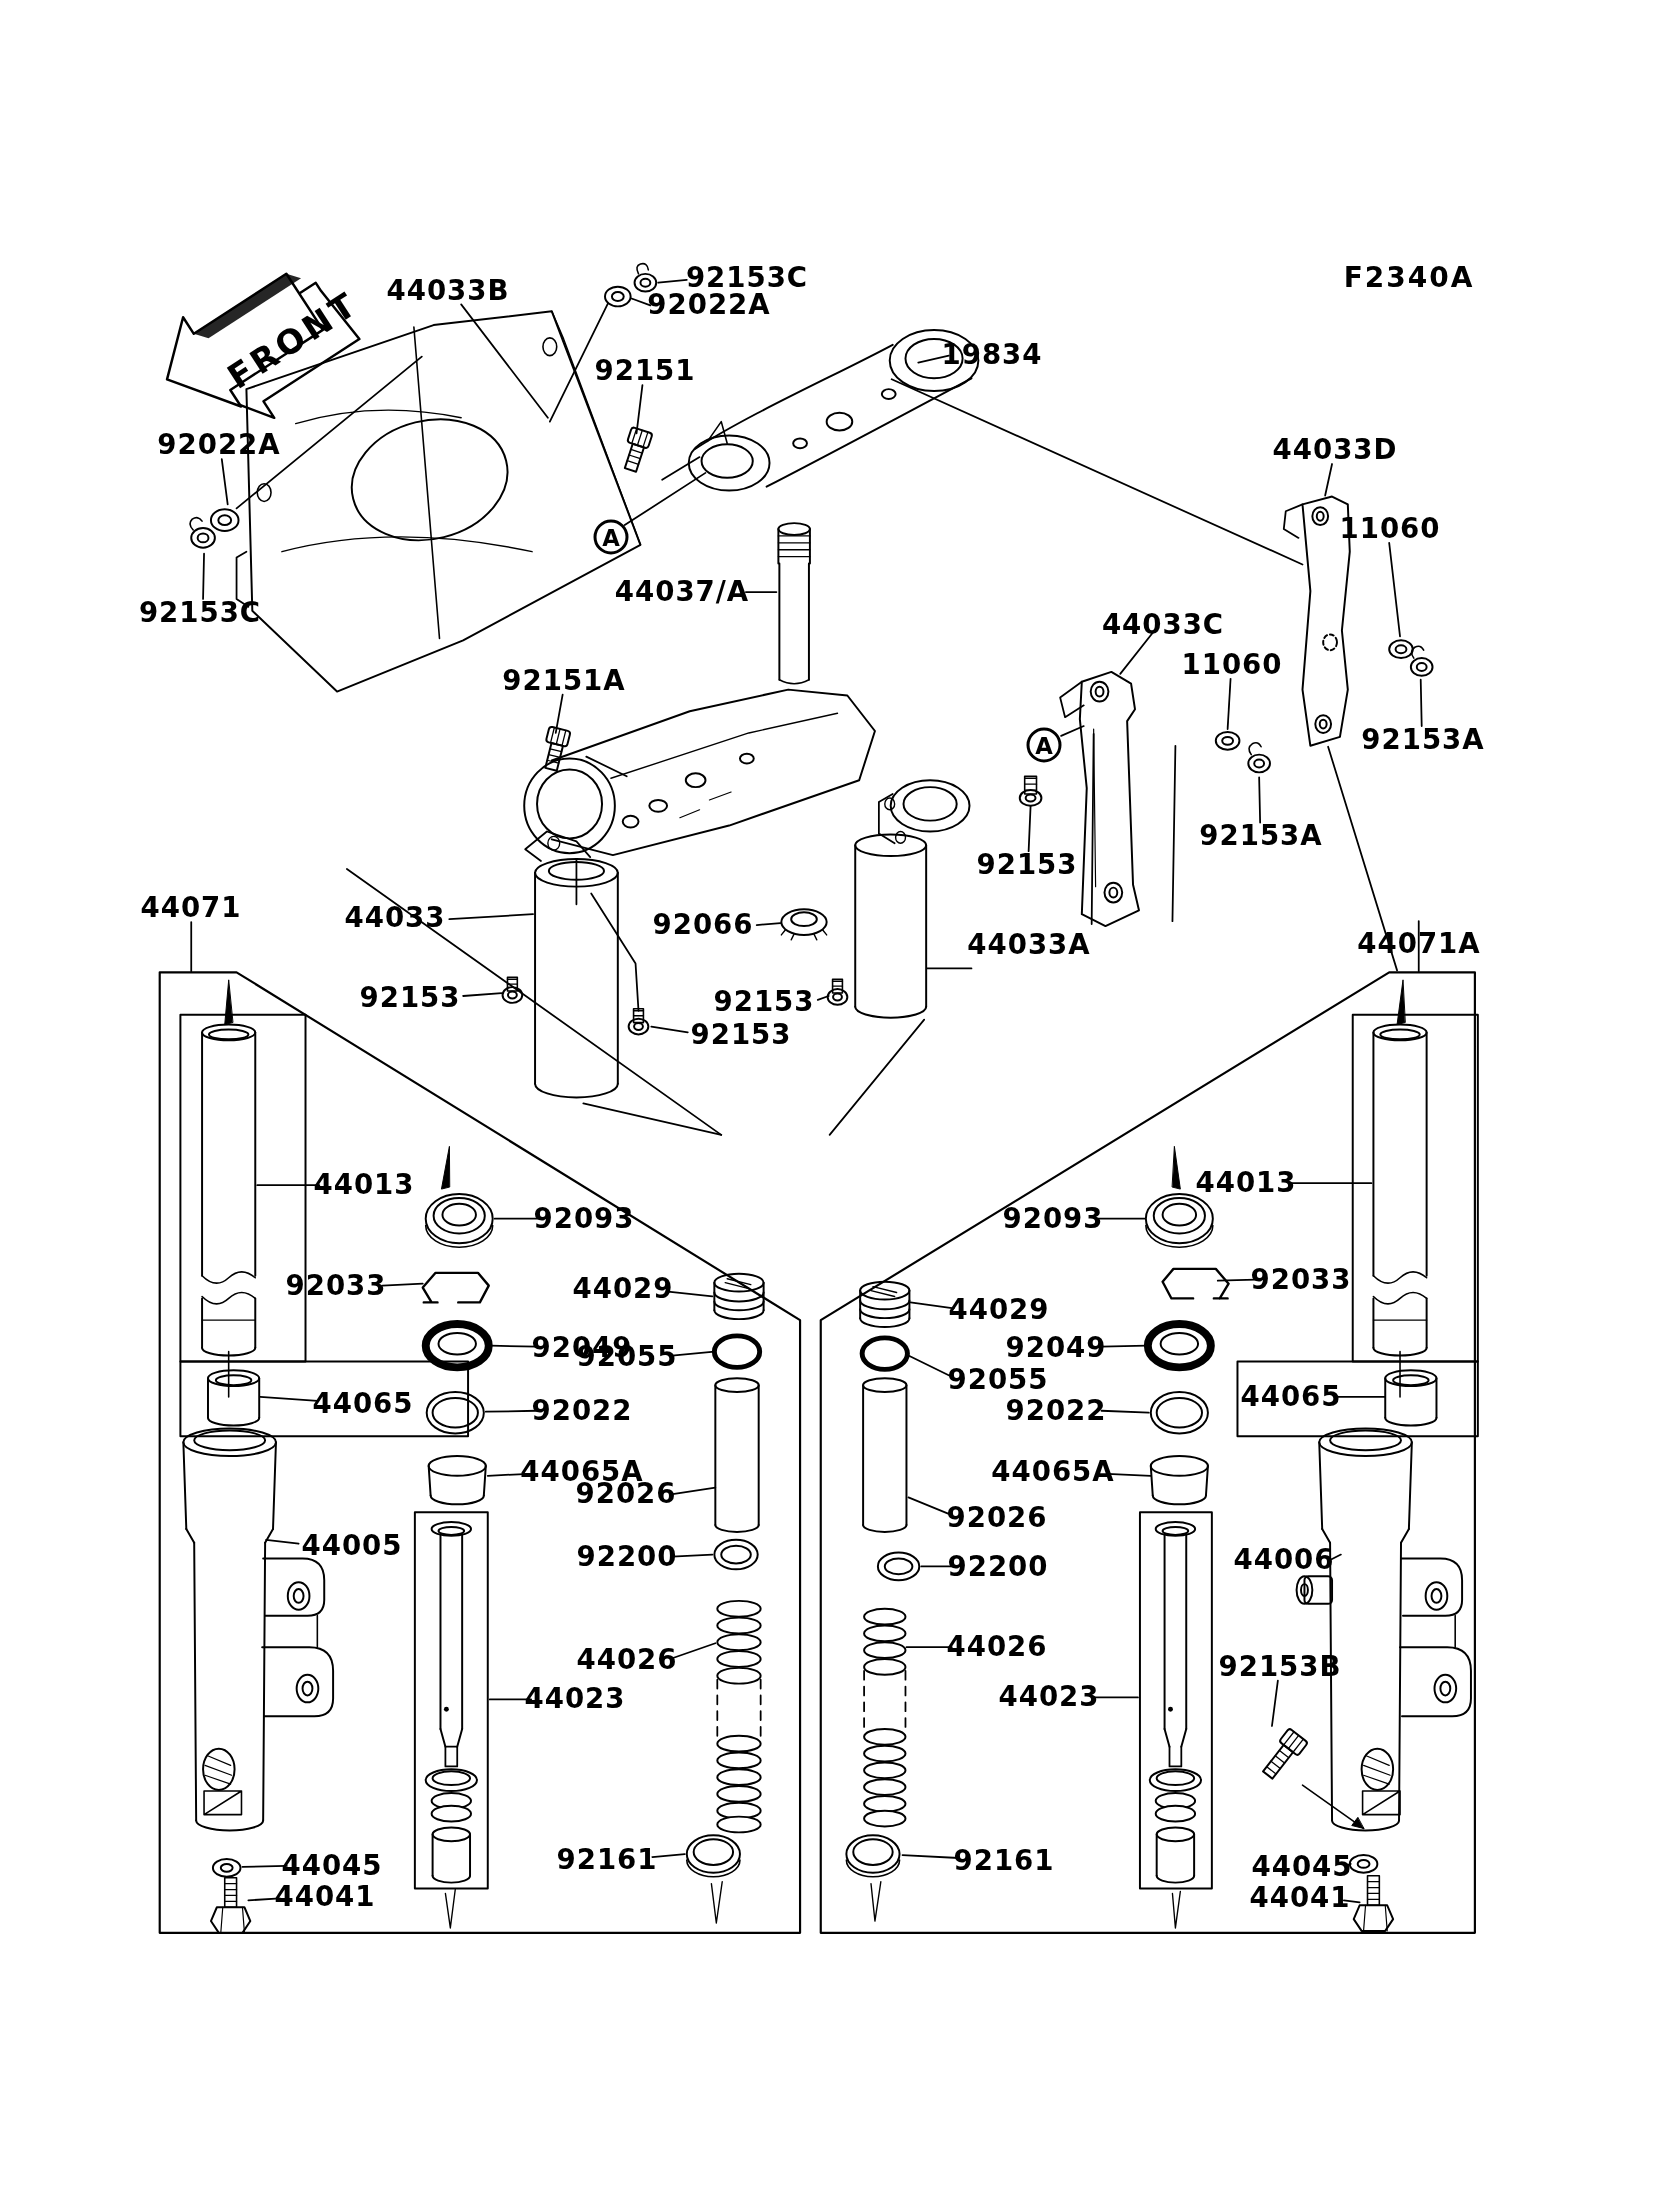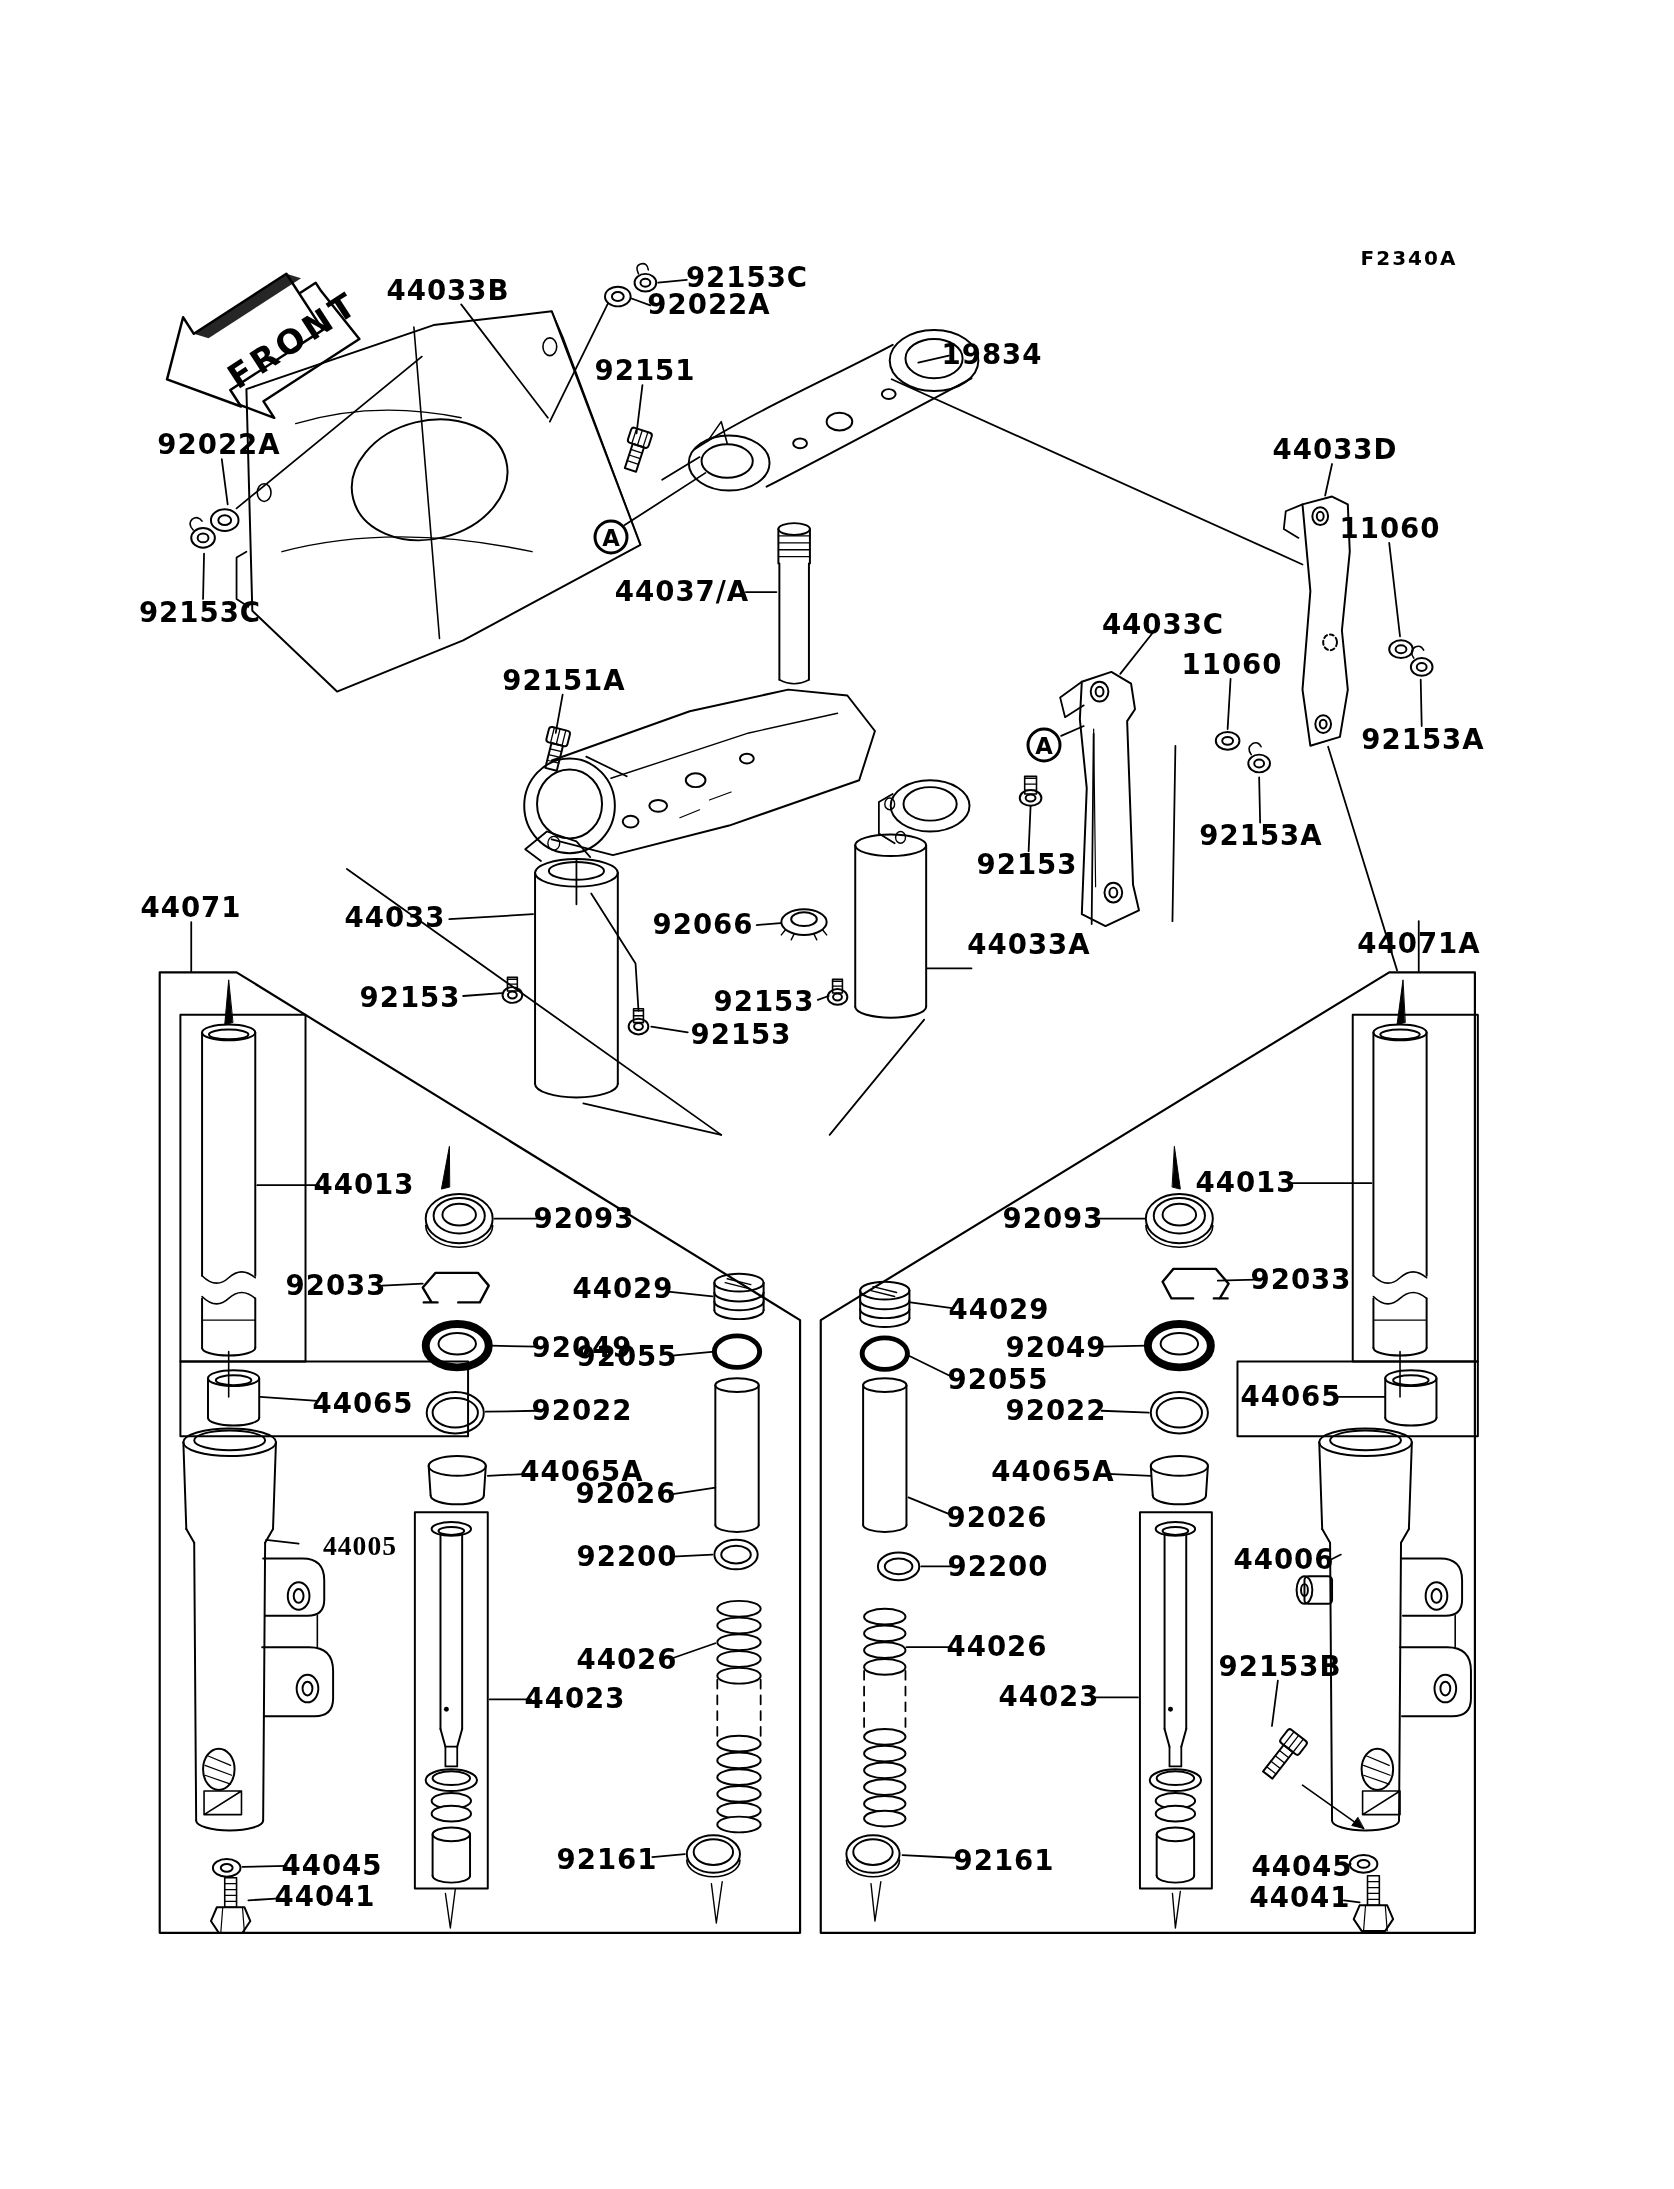--- a/index.html
+++ b/index.html
@@ -1,21 +1,21 @@
 <!DOCTYPE html>
 <html><head>
 <meta charset="utf-8">
 <style>
   html,body{margin:0;padding:0;background:#ffffff;}
   .canvas{position:relative;width:1675px;height:2190px;background:#fff;overflow:hidden;
           font-family:"DejaVu Sans","Liberation Sans",sans-serif;}
   .canvas svg.artwork{position:absolute;left:0;top:0;width:1675px;height:2190px;}
   .part-label{position:absolute;transform:translate(-50%,-50%);font-weight:bold;font-size:27.6px;
               color:#000;white-space:nowrap;letter-spacing:1px;line-height:1;}
-  .fig-code{font-size:20px;letter-spacing:2px;}
+  .fig-code{font-size:28px;letter-spacing:2px;margin-top:20px;}
   .marker-circle{position:absolute;width:35px;height:35px;border:3px solid #000;border-radius:50%;
                  display:flex;align-items:center;justify-content:center;font-size:22.7px;font-weight:bold;
                  transform:translate(-50%,-50%);background:#fff;box-sizing:border-box;}
   .label-layer{position:absolute;left:0;top:0;width:100%;height:100%;}
 </style>
 </head>
 <body>
 
 <div class="canvas">
 
@@ -540,21 +540,21 @@
       <div class="part-label" style="left: 582px; top: 1348px;">92049</div>
       <div class="part-label" style="left: 627px; top: 1357px;">92055</div>
       <div class="part-label" style="left: 363px; top: 1404px;">44065</div>
       <div class="part-label" style="left: 582px; top: 1411px;">92022</div>
       <div class="part-label" style="left: 582px; top: 1472px;">44065A</div>
       <div class="part-label" style="left: 626px; top: 1494px;">92026</div>
       <div class="part-label" style="left: 627px; top: 1557px;">92200</div>
       <div class="part-label" style="left: 627px; top: 1660px;">44026</div>
       <div class="part-label" style="left: 575px; top: 1699px;">44023</div>
       <div class="part-label" style="left: 607px; top: 1860px;">92161</div>
-      <div class="part-label" style="left: 360px; top: 1546px; font-family: Liberation Serif, serif;">44005</div>
+      <div class="part-label" style="left: 352px; top: 1546px;">44005</div>
       <div class="part-label" style="left: 332px; top: 1866px;">44045</div>
       <div class="part-label" style="left: 325px; top: 1897px;">44041</div>
       <div class="part-label" style="left: 1053px; top: 1219px;">92093</div>
       <div class="part-label" style="left: 1246px; top: 1183px;">44013</div>
       <div class="part-label" style="left: 999px; top: 1310px;">44029</div>
       <div class="part-label" style="left: 1301px; top: 1280px;">92033</div>
       <div class="part-label" style="left: 1056px; top: 1348px;">92049</div>
       <div class="part-label" style="left: 998px; top: 1380px;">92055</div>
       <div class="part-label" style="left: 1056px; top: 1411px;">92022</div>
       <div class="part-label" style="left: 1291px; top: 1397px;">44065</div>

